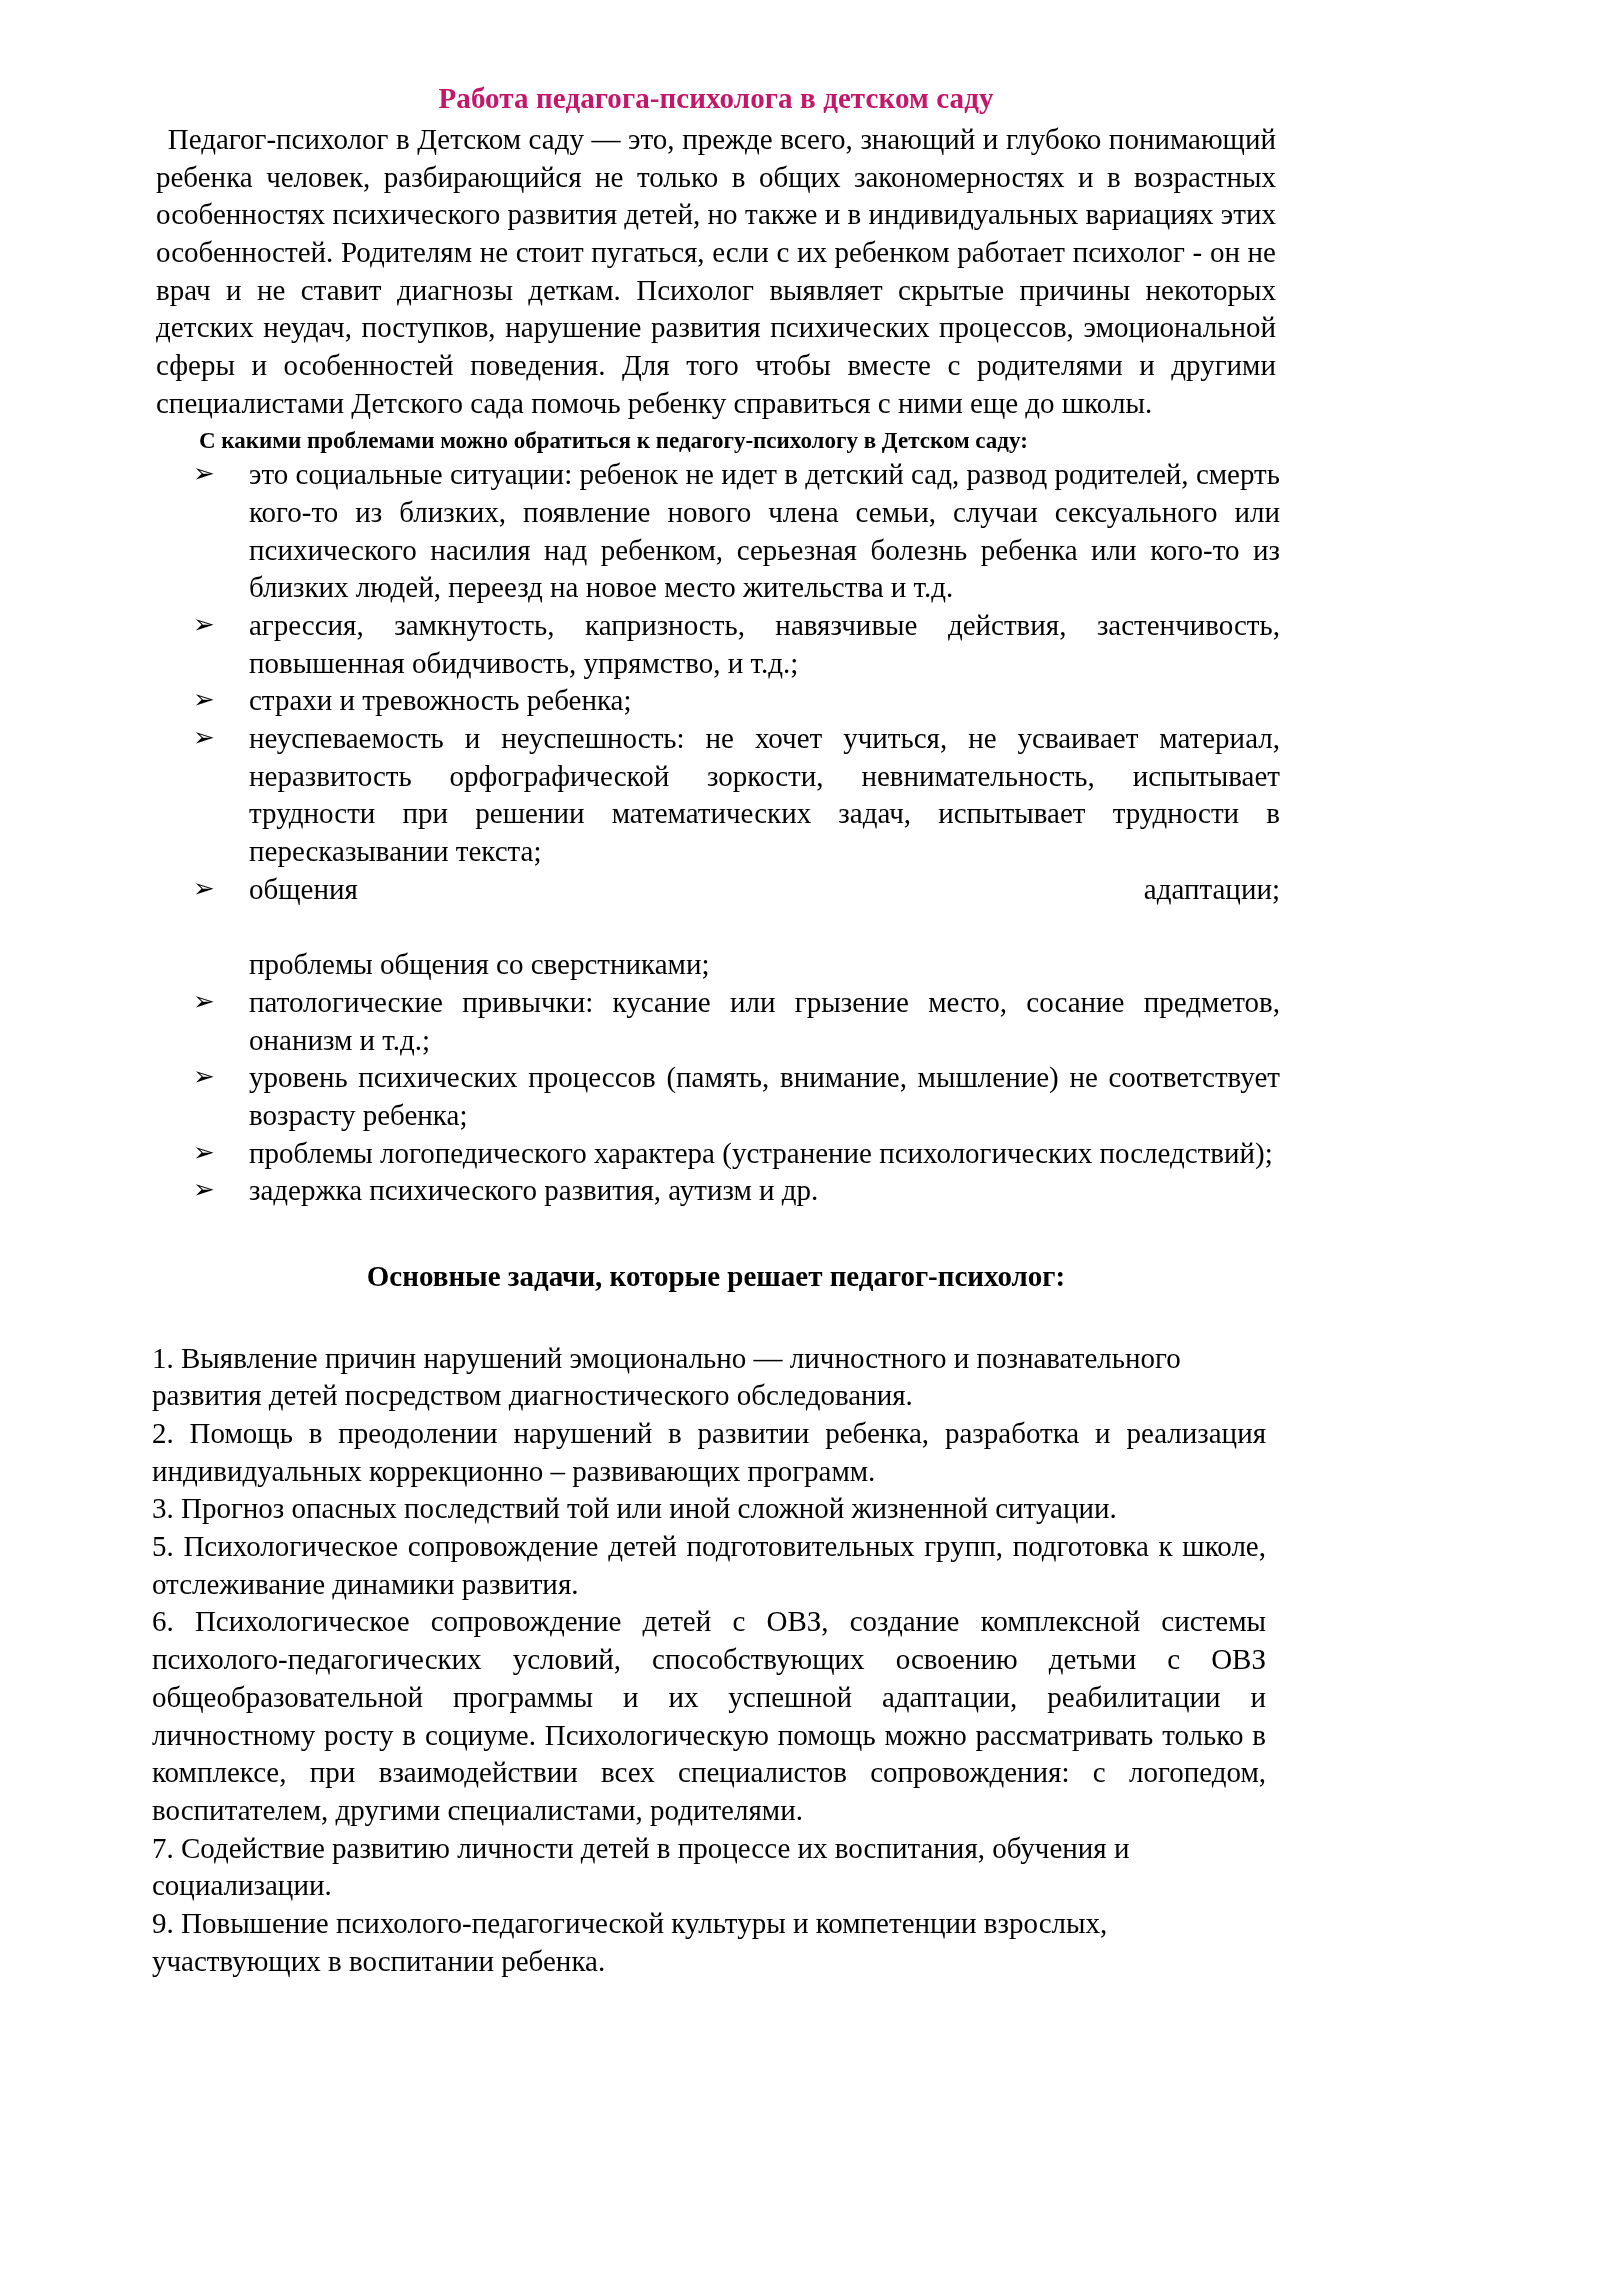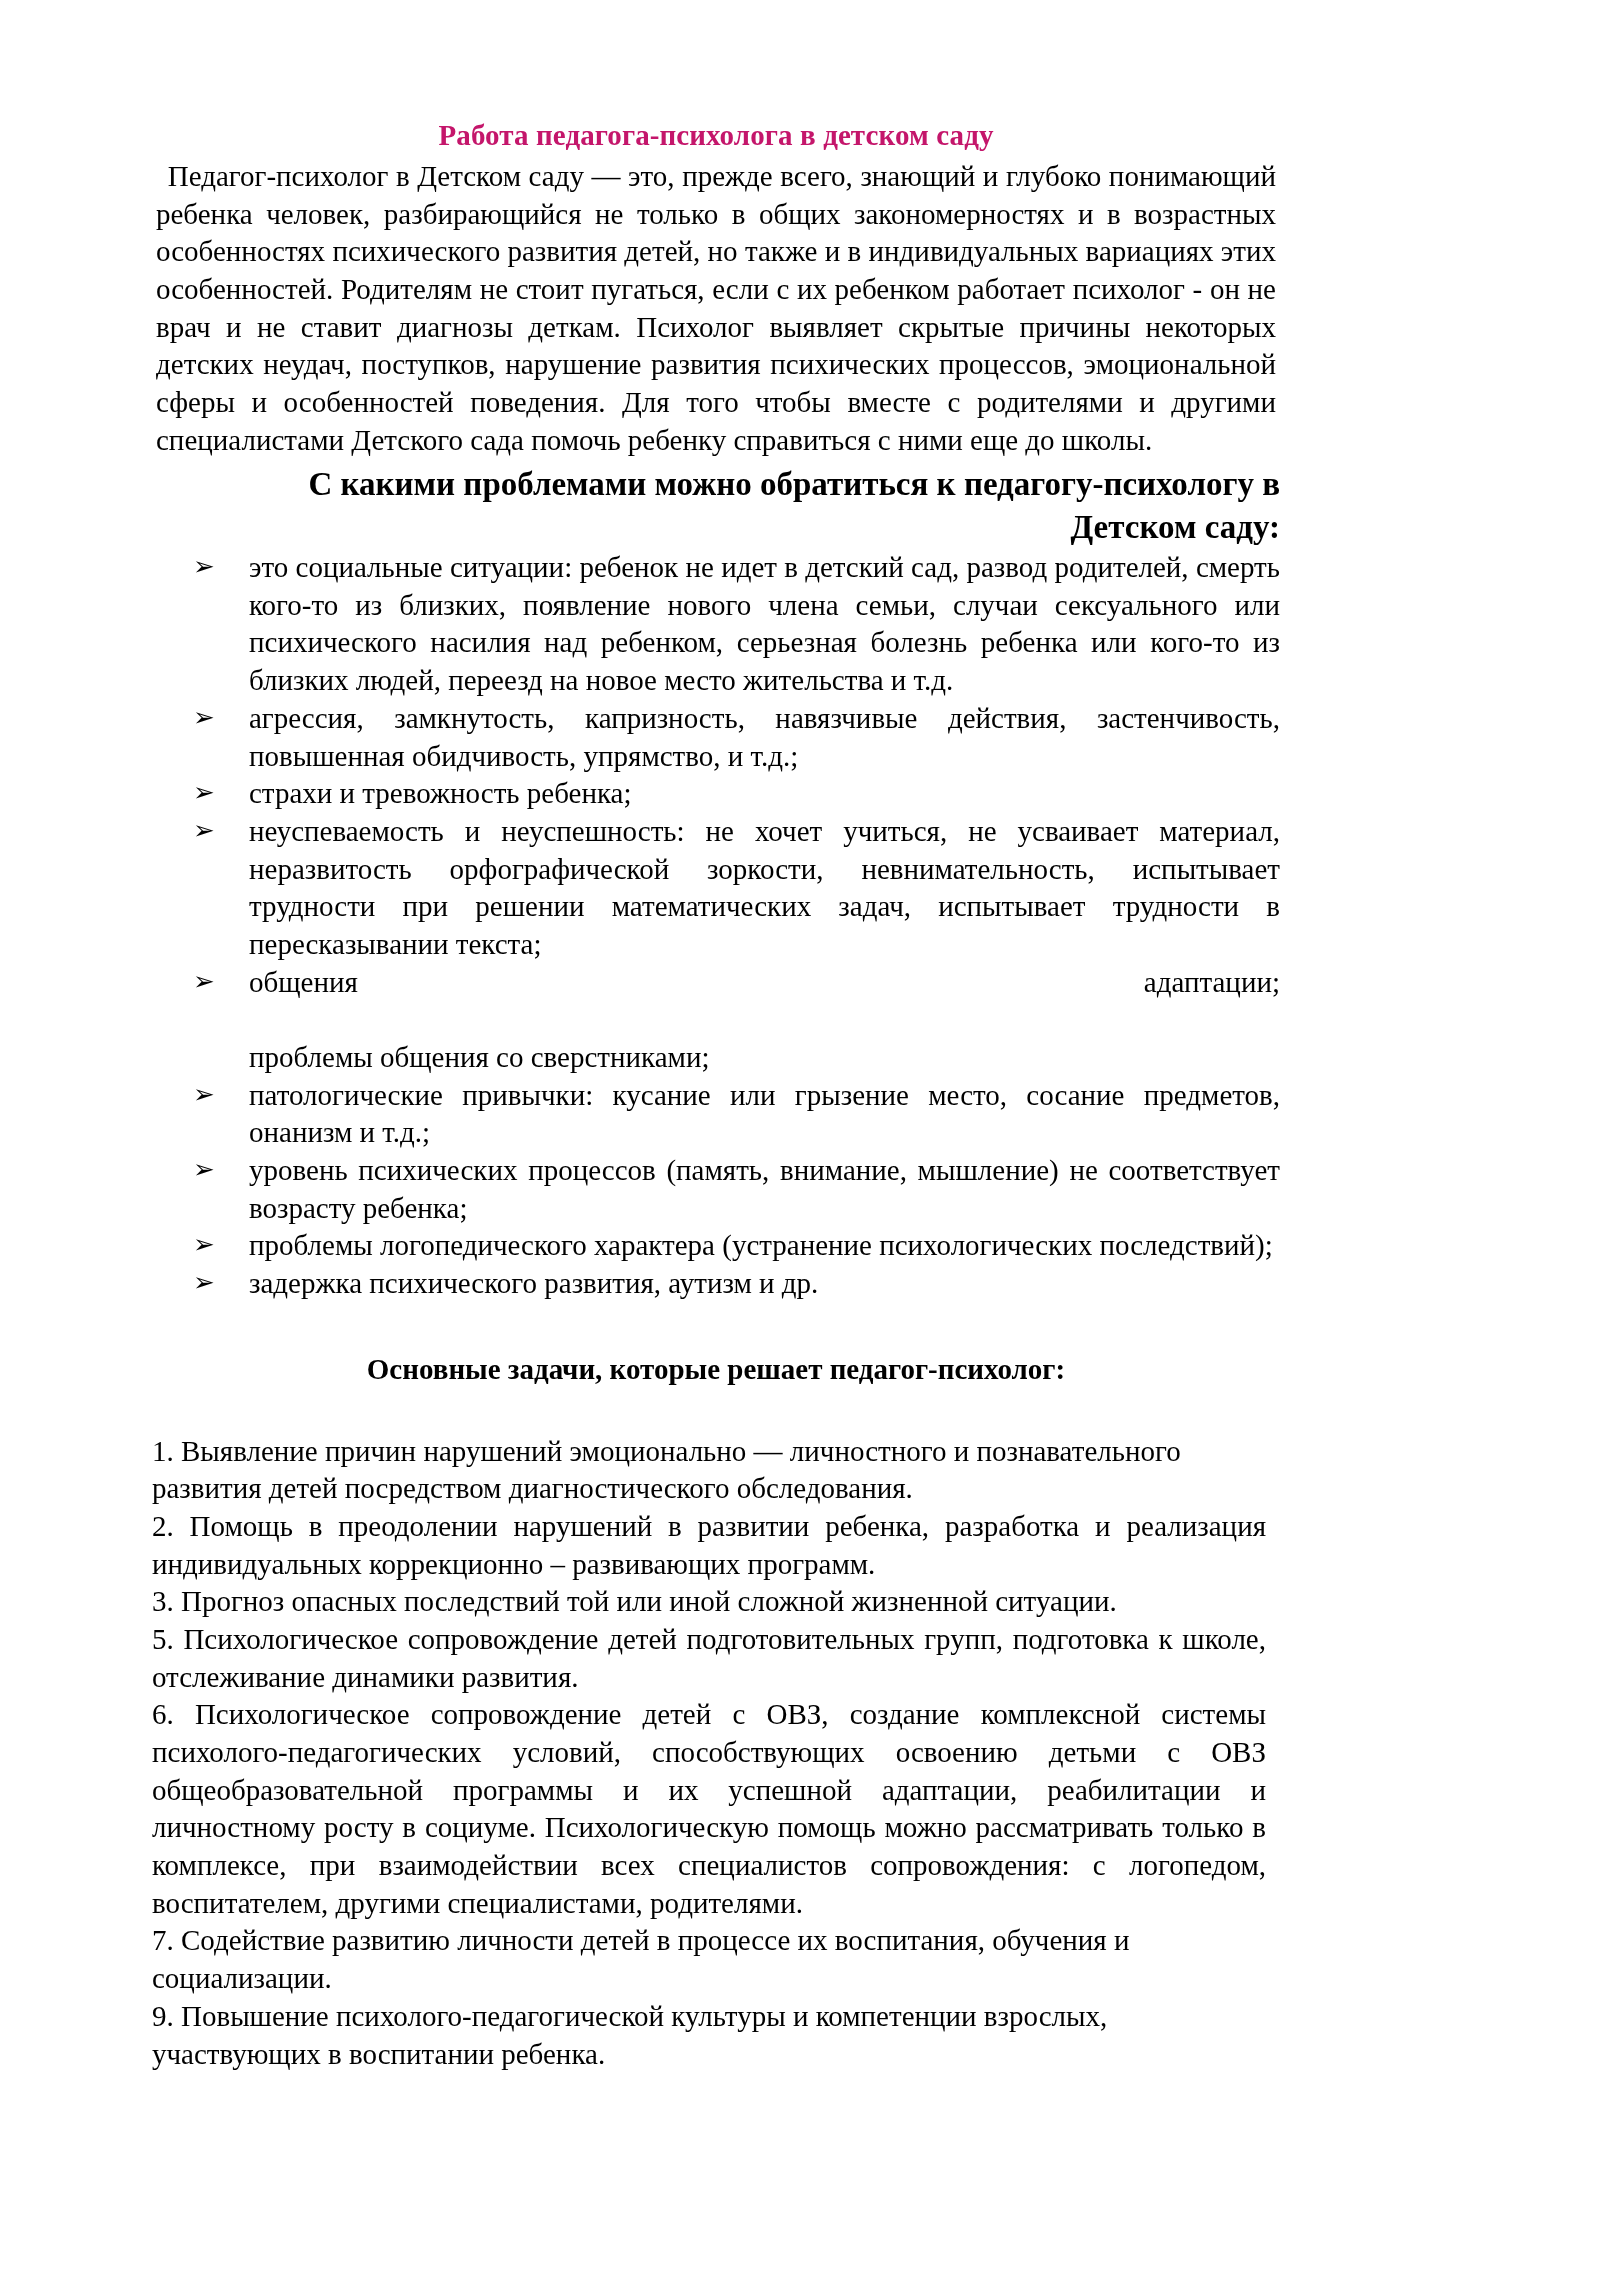--- a/index.html
+++ b/index.html
@@ -14,21 +14,21 @@
     font-family: "Liberation Serif", "DejaVu Serif", serif;
     color: #000000;
     -webkit-font-smoothing: antialiased;
   }
 
   .page {
     position: relative;
     width: 1434px;
     height: 2295px;
     box-sizing: border-box;
-    padding: 120px 154px 0 152px;
+    padding: 83px 154px 0 152px;
     background: #ffffff;
   }
 
   
   .doc-title {
     font-size: 29px;
     font-weight: bold;
     text-align: center;
     color: #C4166B;
     line-height: 1.08;
@@ -42,26 +42,25 @@
     line-height: 1.30;
     text-align: justify;
     text-justify: inter-word;
     margin: 4px;
     text-indent: 11.8px;
     hyphens: none;
   }
 
   
   .sub-head {
-    font-size: 33px;
+    font-size: 23px;
     font-weight: bold;
     line-height: 1.30;
     margin: 3.9px 0 0 0;
     padding-left: 47px;
-    text-align: right;
   }
 
   .section-head {
     font-size: 29px;
     font-weight: bold;
     text-align: center;
     line-height: 1.30;
     margin: 48px 0 16px 0;
   }
 

